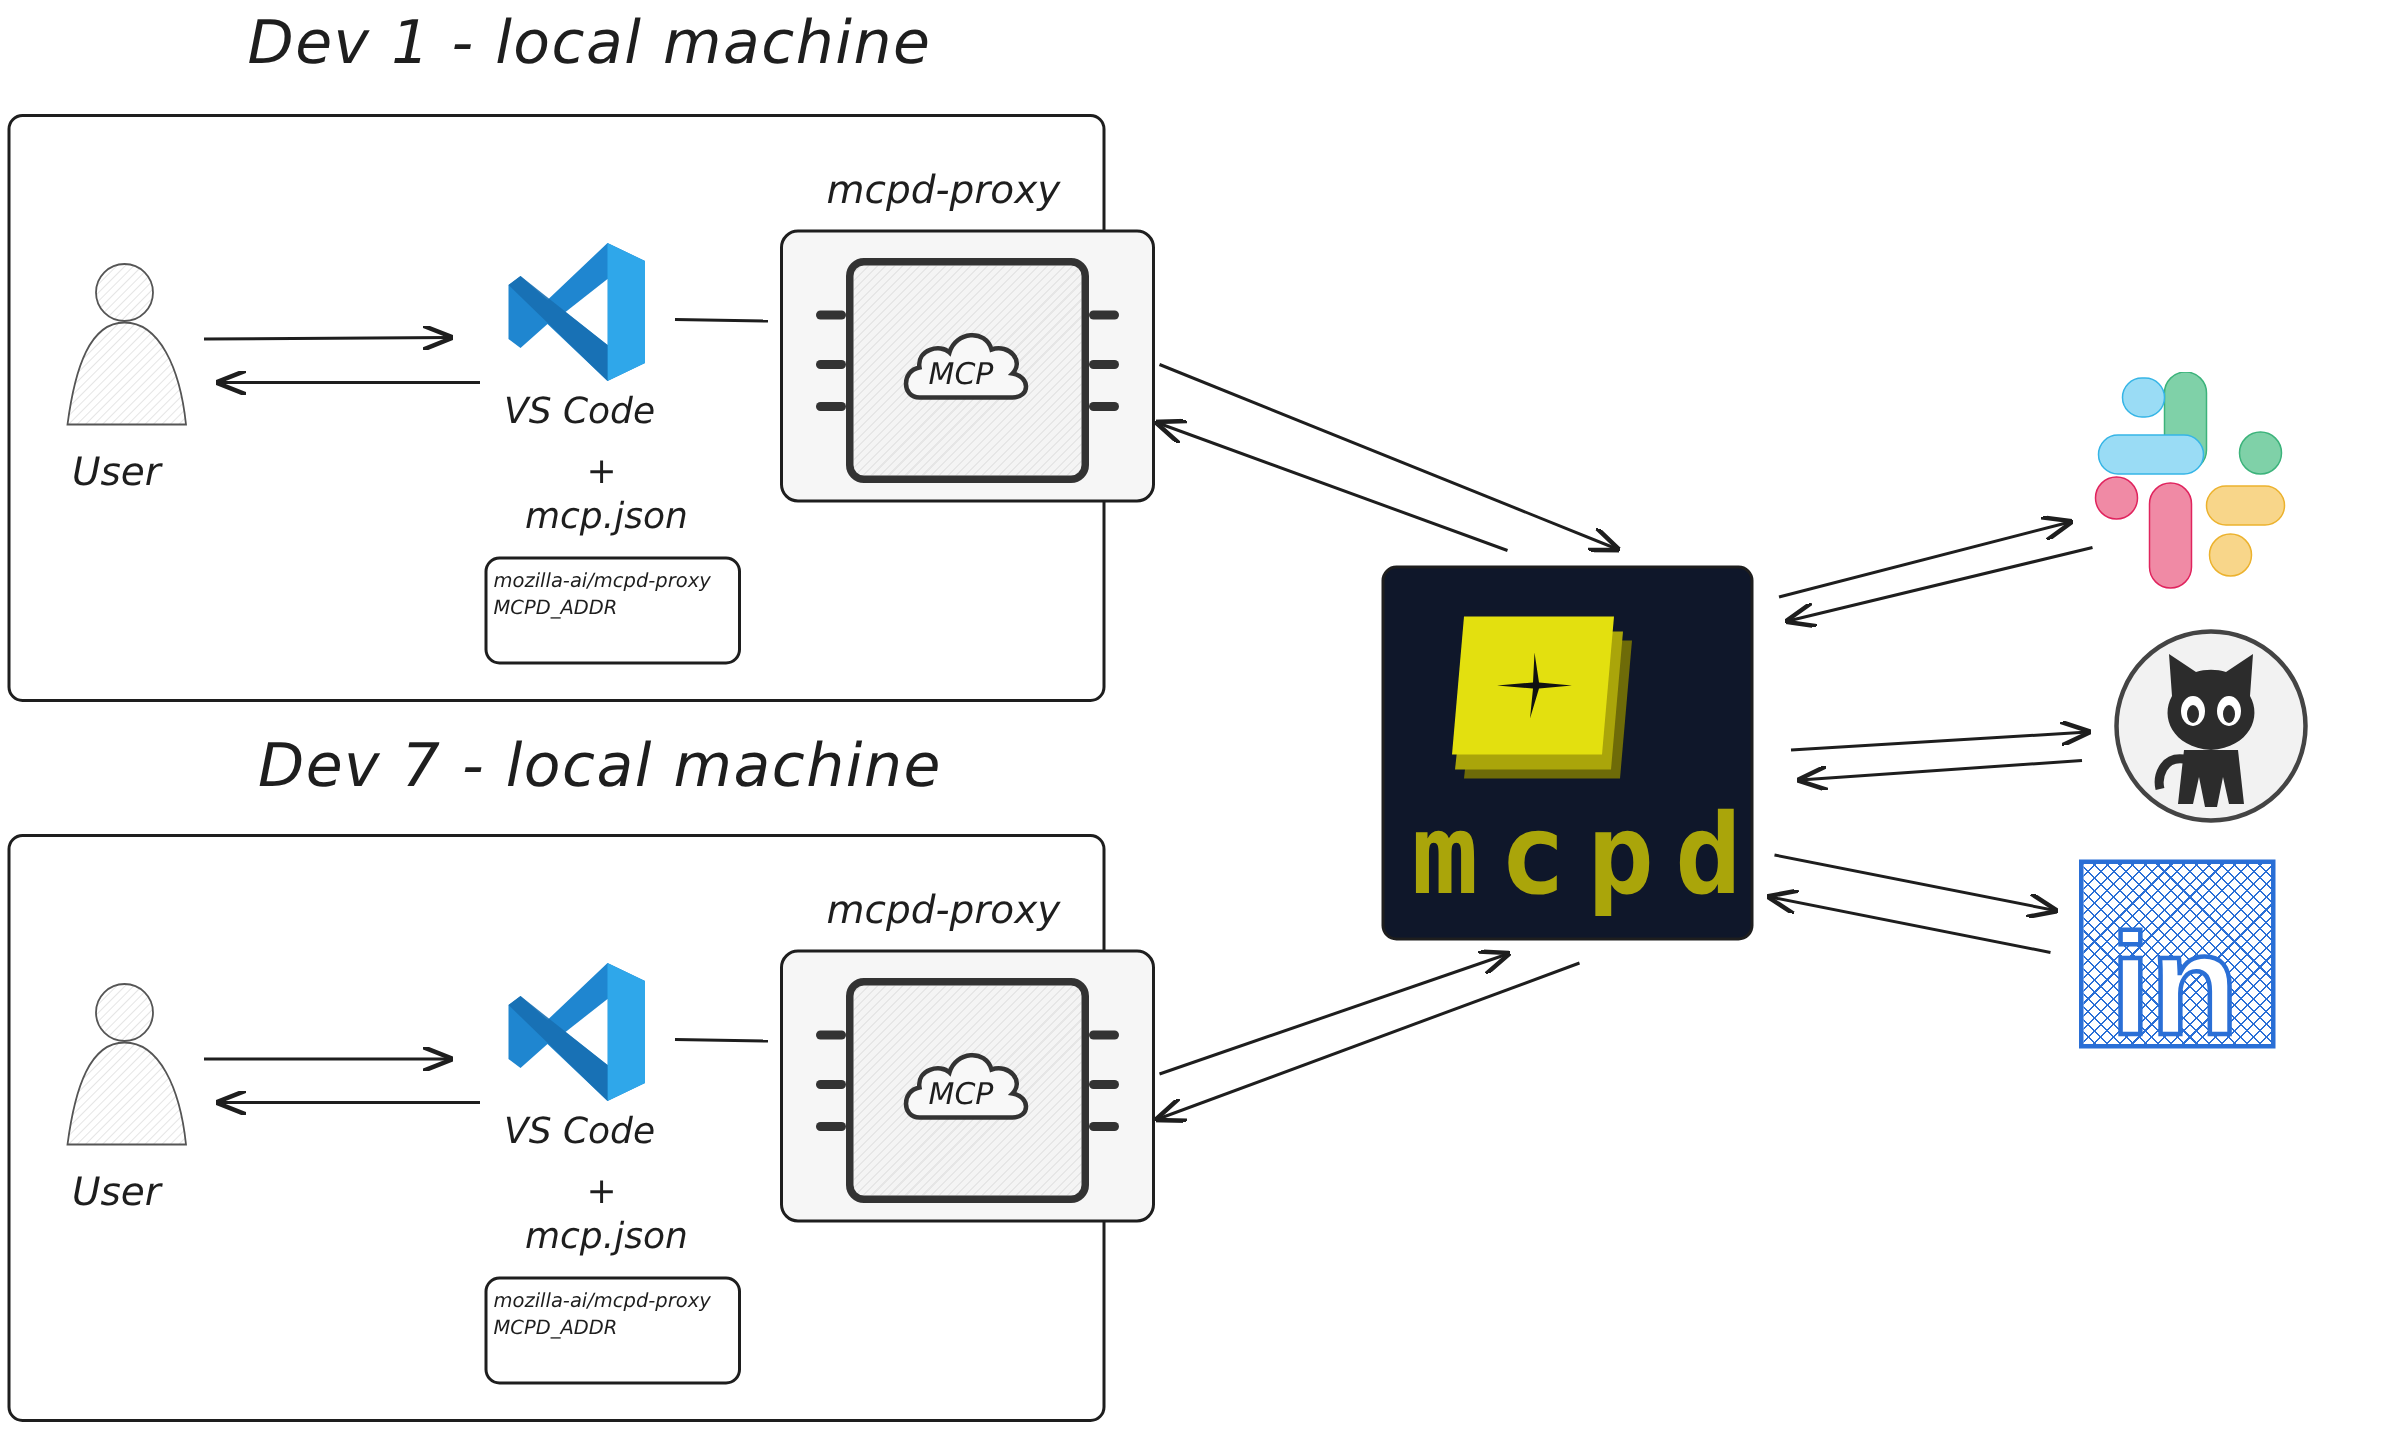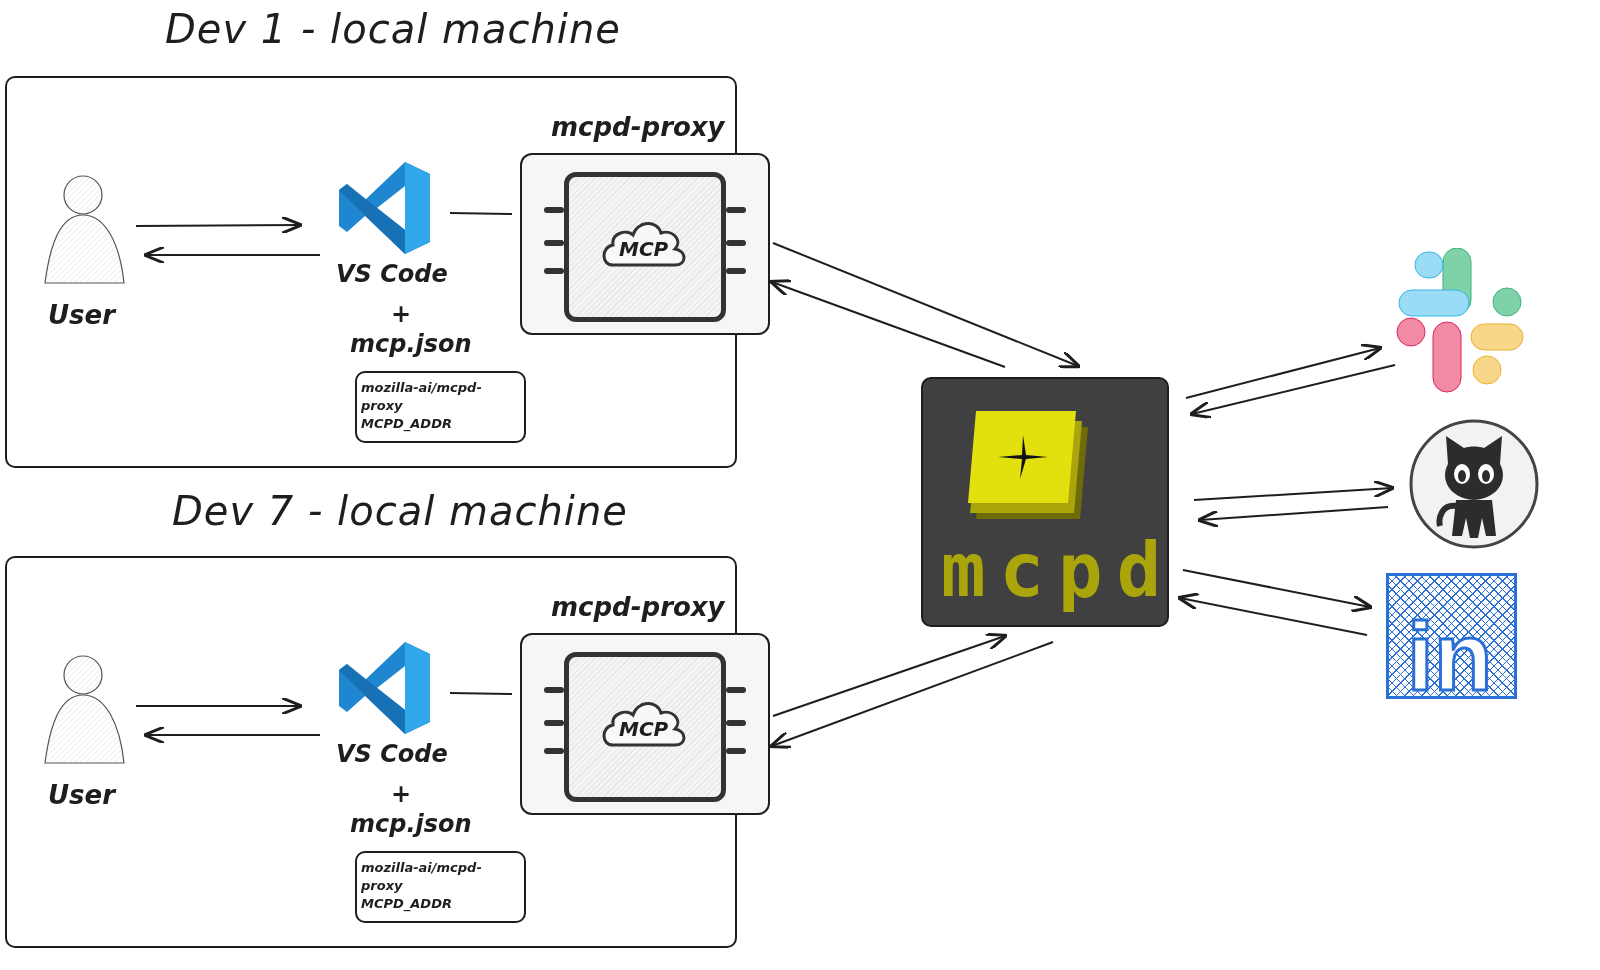--- a/index.html
+++ b/index.html
@@ -1,29 +1,29 @@
 <!DOCTYPE html>
 <html><head>
 <meta charset="utf-8">
 <style>
   html,body{margin:0;padding:0;background:#fff;}
   body{width:1600px;height:970px;position:relative;overflow:hidden;
        font-family:"DejaVu Sans",sans-serif;color:#1e1e1e;}
   .abs{position:absolute;}
-  .hand{font-family:"DejaVu Sans",sans-serif;font-style:italic;font-weight:bold;}
+  .hand{font-family:"DejaVu Sans",sans-serif;font-style:italic;}
   .title{font-size:40px;font-weight:normal;letter-spacing:1px;}
   .machine{border:2px solid #1e1e1e;border-radius:10px;background:#fff;}
   .label{font-size:24px;}
   .proxy-box{border:2px solid #1e1e1e;border-radius:12px;background:#f6f6f6;}
   .chip{border:5px solid #333;border-radius:12px;
         background:repeating-linear-gradient(135deg,#f4f4f4 0 3px,#e6e6e6 3px 4px);text-align:center;}
   .pin{position:absolute;width:20px;height:6px;background:#333;border-radius:3px;}
   .json-box{border:2px solid #1e1e1e;border-radius:10px;background:#fff;
-            font-size:13px;line-height:18px;padding:6px 4px;box-sizing:border-box;margin-left:32px;}
-  .mcpd-box{border:2px solid #1e1e1e;border-radius:10px;background:#404040;}
+            font-size:13px;line-height:18px;padding:6px 4px;box-sizing:border-box;}
+  .mcpd-box{border:2px solid #1e1e1e;border-radius:10px;background:#0f172a;}
   .mcpd-text{font-family:"DejaVu Sans Mono",monospace;font-weight:bold;
              color:#aaa50a;font-size:74px;letter-spacing:14px;}
   svg.overlay{position:absolute;left:0;top:0;pointer-events:none;}
 </style>
 </head>
 <body>
 
 <div class="abs hand title" style="left:165px;top:6px;">Dev 1 - local machine</div>
 <div class="abs machine" style="left:5px;top:76px;width:728px;height:388px;"></div>
 

